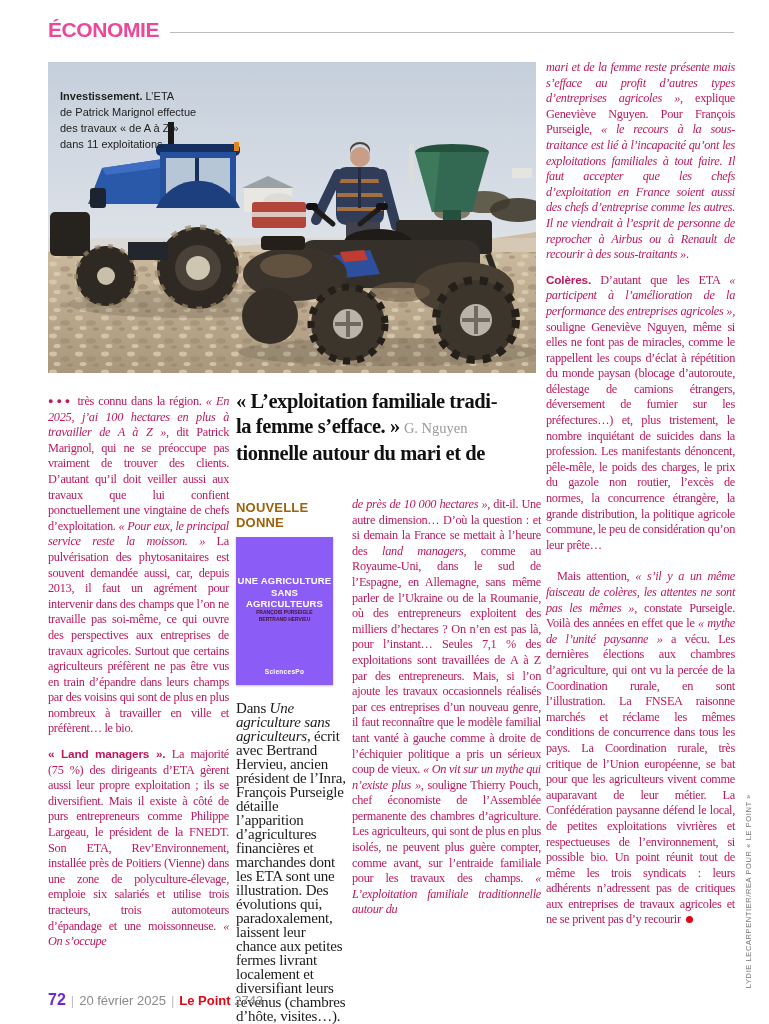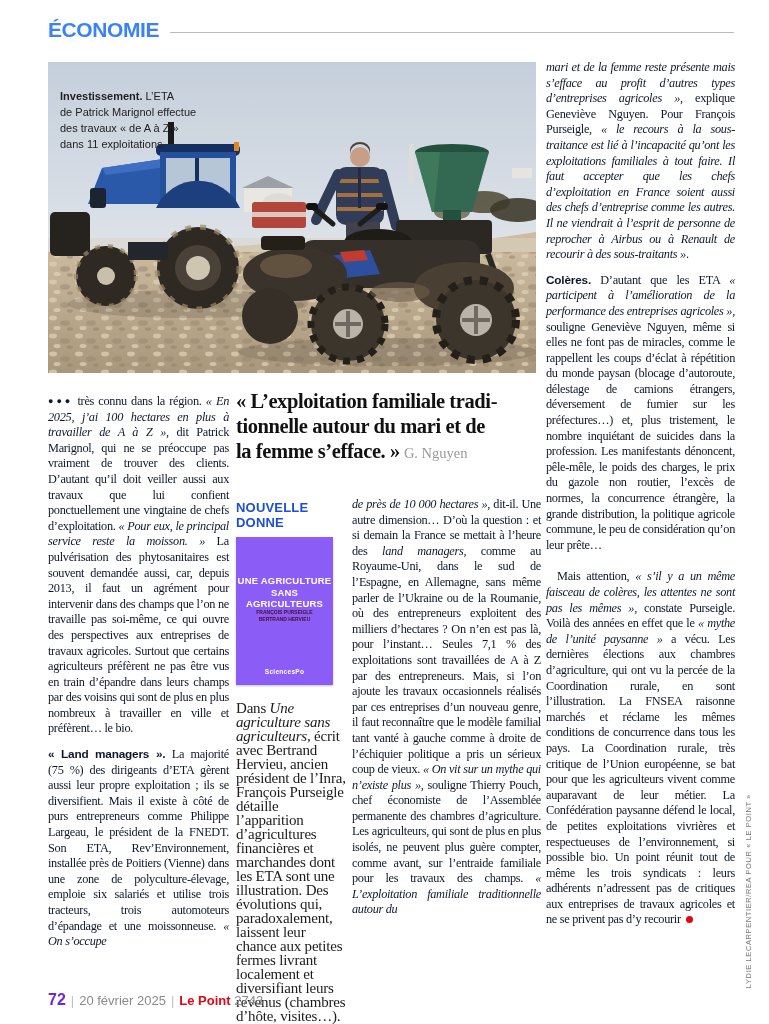--- a/index.html
+++ b/index.html
@@ -1,53 +1,53 @@
 <!DOCTYPE html>
 <html lang="fr"><head>
 <meta charset="utf-8">
 <style>
   html,body{margin:0;padding:0;background:#e9e9e9;}
   .page{position:relative;width:769px;height:1024px;background:#ffffff;margin:0 auto;
         font-family:"Liberation Serif",serif;color:#1b1b1b;overflow:hidden;}
 
   
   .kicker{position:absolute;left:48px;top:18px;font-family:"Liberation Sans",sans-serif;
-          font-weight:800;font-size:21px;letter-spacing:-0.4px;color:#3b82f6;}
+          font-weight:800;font-size:21px;letter-spacing:-0.4px;color:#ec4899;}
   .kicker-rule{position:absolute;left:170px;top:32px;width:564px;height:1px;background:#bdbdbd;}
 
   
   .photo{position:absolute;left:48px;top:62px;width:488px;height:311px;overflow:hidden;}
   .photo svg{display:block;}
   .photo-caption{position:absolute;left:12px;top:26px;width:210px;
           font-family:"Liberation Sans",sans-serif;font-size:11px;line-height:16px;color:#222;}
   .photo-caption b{font-weight:700;}
 
   
   .pullquote{position:absolute;left:236px;top:389px;width:308px;
           font-family:Liberation Serif, serif;font-weight:800;font-size:20.5px;
           line-height:25px;letter-spacing:-0.4px;color:#111;}
   .pq-attr{font-weight:400;font-size:14.5px;letter-spacing:0;color:#9a9a9a;margin-left:4px;}
 
   
   .col{position:absolute;font-size:12.3px;line-height:15.6px;letter-spacing:-0.3px;
-       text-align:justify;color:#0f172a;}
+       text-align:justify;color:#be185d;}
   .col p{margin:0;}
   .col p + p{margin-top:10px;}
   .col p.indent{margin-top:16px;text-indent:11px;}
   .col-left{left:48px;top:394px;width:181px;}
   .col-mid{left:352px;top:497px;width:189px;}
   .col-right{left:546px;top:60px;width:189px;}
   .lead{font-family:"Liberation Sans",sans-serif;font-weight:700;font-size:11.8px;letter-spacing:-0.2px;}
   .dots{font-size:9px;letter-spacing:1.5px;vertical-align:1px;}
   .end-mark{display:inline-block;width:7px;height:7px;border-radius:50%;background:#e30613;margin-left:2px;}
 
   
   .sidebar{position:absolute;left:236px;top:500px;width:110px;}
   .sb-kicker{font-family:"Liberation Sans",sans-serif;font-weight:800;font-size:13px;
-             line-height:15px;letter-spacing:0.2px;color:#1d4ed8;}
+             line-height:15px;letter-spacing:0.2px;color:#a16207;}
   .book-cover{position:relative;margin-top:7px;width:97px;height:148px;background:#8b5cf6;
               box-shadow:0 1px 2px rgba(0,0,0,0.25);}
   .bc-title{position:absolute;left:0;right:0;top:38px;text-align:center;color:#fff;
             font-family:"Liberation Sans",sans-serif;font-weight:700;font-size:9.5px;
             line-height:11.5px;letter-spacing:0.2px;}
   .bc-authors{position:absolute;left:0;right:0;top:72px;text-align:center;color:rgba(55,5,12,0.85);
             font-family:"Liberation Sans",sans-serif;font-weight:700;font-size:5px;line-height:7px;}
   .bc-pub{position:absolute;left:0;right:0;bottom:10px;text-align:center;color:#ffffff;
             font-family:"Liberation Sans",sans-serif;font-weight:700;font-size:6.5px;letter-spacing:0.3px;}
   .sb-review{margin-top:16px;font-size:15px;line-height:14px;letter-spacing:-0.2px;color:#1b1b1b;}
@@ -183,22 +183,22 @@
     <div class="photo-caption">
       <b>Investissement.</b><span> L’ETA</span><br>
       <span>de Patrick Marignol effectue</span><br>
       <span>des travaux « de A à Z »</span><br>
       <span>dans 11 exploitations.</span>
     </div>
   </div>
 
   <div class="pullquote">
     <div>« L’exploitation familiale tradi-</div>
+    <div><span>la femme s’efface. »</span><span class="pq-attr">G. Nguyen</span></div>
     <div>tionnelle autour du mari et de</div>
-    <div><span>la femme s’efface. »</span><span class="pq-attr">G. Nguyen</span></div>
   </div>
 
   <div class="col col-left">
     <p><span class="dots">●●●</span> très connu dans la région. <i>« En 2025, j’ai 100 hectares en plus à travailler de A à Z »</i>, dit Patrick Marignol, qui ne se préoccupe pas vraiment de trouver des clients. D’autant qu’il doit veiller aussi aux travaux que lui confient ponctuellement une vingtaine de chefs d’exploitation. <i>« Pour eux, le principal service reste la moisson. »</i> La pulvérisation des phytosanitaires est souvent demandée aussi, car, depuis 2013, il faut un agrément pour intervenir dans des champs que l’on ne travaille pas soi-même, ce qui ouvre des perspectives aux entreprises de travaux agricoles. Surtout que certains agriculteurs préfèrent ne pas être vus en train d’épandre dans leurs champs par des voisins qui sont de plus en plus nombreux à travailler en ville et préfèrent… le bio.</p>
     <p><span class="lead">« Land managers ».</span> La majorité (75 %) des dirigeants d’ETA gèrent aussi leur propre exploitation ; ils se diversifient. Mais il existe à côté de purs entrepreneurs comme Philippe Largeau, le président de la FNEDT. Son ETA, Rev’Environnement, installée près de Poitiers (Vienne) dans une zone de polyculture-élevage, emploie six salariés et utilise trois tracteurs, trois automoteurs d’épandage et une moissonneuse. <i>« On s’occupe</i></p>
   </div>
 
   <div class="sidebar">
     <div class="sb-kicker">
       <div>NOUVELLE</div>

